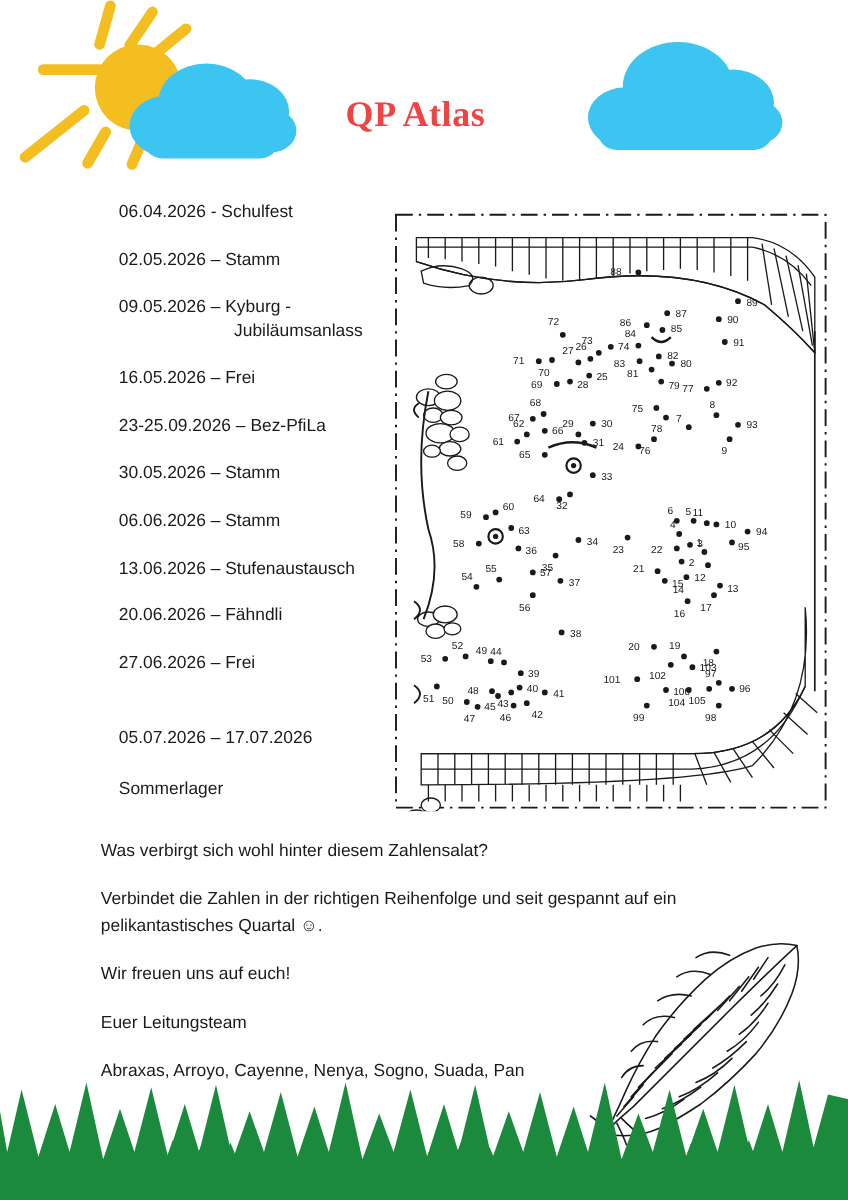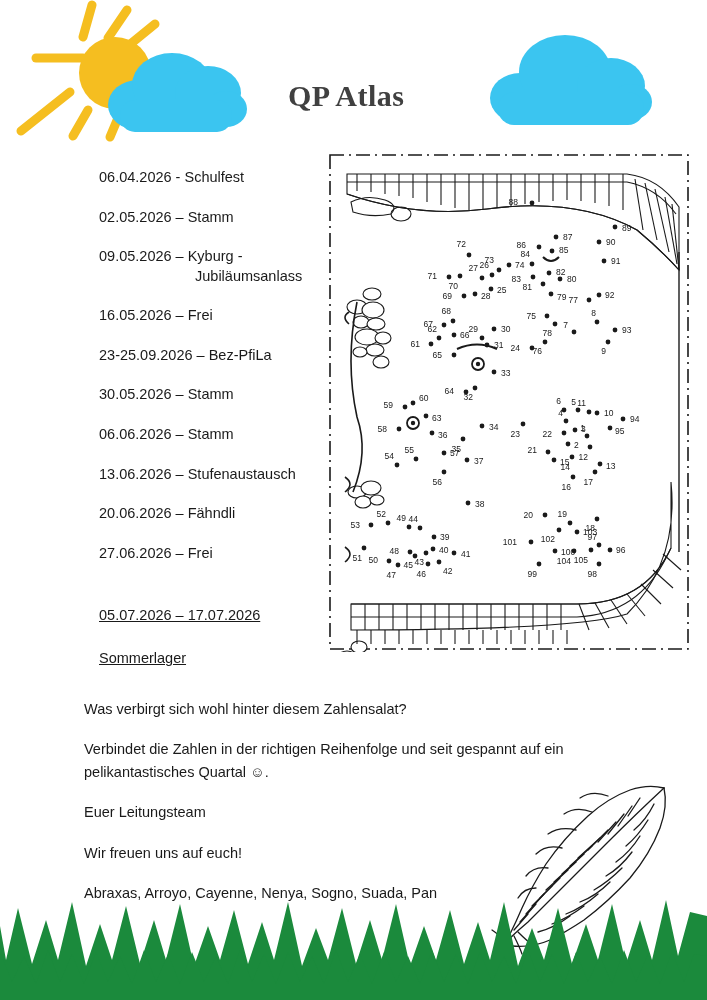--- a/index.html
+++ b/index.html
@@ -25,21 +25,21 @@
   }
 
   #page-title {
     position: absolute;
     left: 288px;
     top: 79px;
     font-family: "Liberation Serif", serif;
     font-weight: bold;
     font-size: 30px;
     letter-spacing: 0.5px;
-    color: #404040;
+    color: #ef4444;
     white-space: nowrap;
   }
 
   
   #date-list {
     position: absolute;
     left: 99px;
     top: 168px;
     width: 240px;
   }
@@ -50,28 +50,27 @@
     color: #1a1a1a;
     white-space: pre-line;
   }
   .date-entry .second-line {
     display: block;
     padding-left: 96px;
   }
   .date-entry.lager {
     margin-bottom: 0;
     line-height: 1.5;
-    text-decoration: underline;
   }
 
   
   #puzzle {
     position: absolute;
     left: 327px;
-    top: 152px;
+    top: 176px;
     width: 364px;
     height: 500px;
   }
   #puzzle svg { display: block; }
 
   
   #body-text {
     position: absolute;
     left: 84px;
     top: 698px;
@@ -702,22 +701,22 @@
           <line x1="240" y1="478" x2="240" y2="492"></line>
       </g>
     </g>
     <path d="M352 100 L352 400" fill="none" stroke="#1a1a1a" stroke-width="1.4"></path>
   </svg>
 </div>
 
 <div id="body-text">
   <div class="para">Was verbirgt sich wohl hinter diesem Zahlensalat?</div>
   <div class="para">Verbindet die Zahlen in der richtigen Reihenfolge und seit gespannt auf ein pelikantastisches Quartal ☺.</div>
+  <div class="para">Wir freuen uns auf euch!</div>
   <div class="para">Euer Leitungsteam</div>
-  <div class="para">Wir freuen uns auf euch!</div>
   <div class="para">Abraxas, Arroyo, Cayenne, Nenya, Sogno, Suada, Pan</div>
 </div>
 
 <svg id="feather-art" viewBox="0 0 190 175">
   <g fill="none" stroke="#1a1a1a" stroke-width="1.3" stroke-linecap="round">
     <path d="M176 6 Q150 30 118 62 Q80 100 40 140 Q28 150 18 160"></path>
     <path d="M176 6 Q160 2 142 8 Q120 16 100 34 Q76 56 58 82 Q44 104 34 126 Q28 140 22 152"></path>
     <path d="M176 6 Q180 24 172 46 Q162 72 142 96 Q120 120 96 138 Q78 150 62 158 Q44 166 24 164"></path>
     <path d="M152 16 L140 34"></path>
       <path d="M144 24 L130 44"></path>

